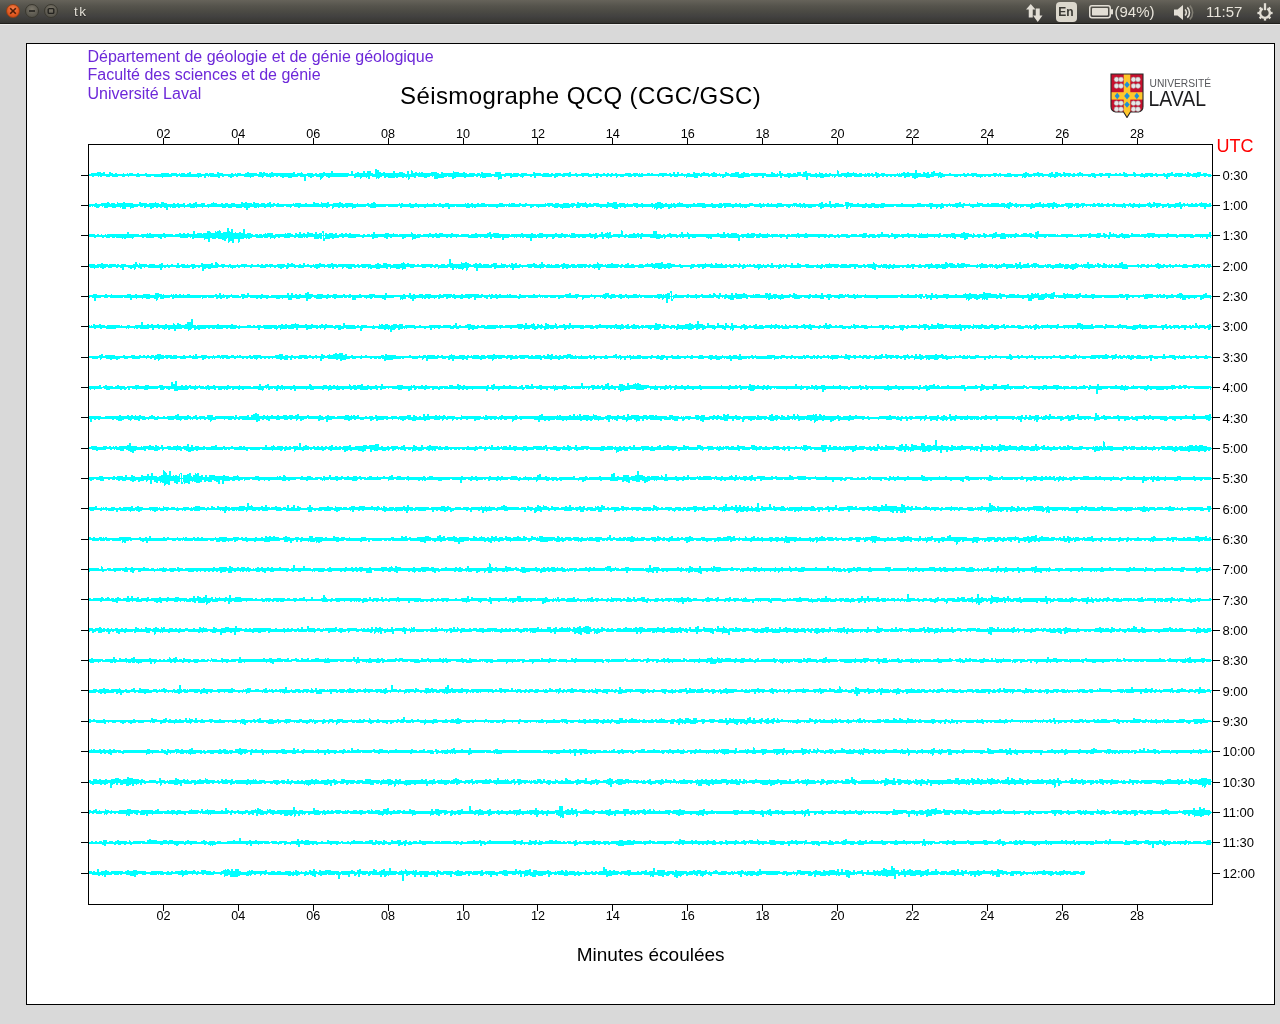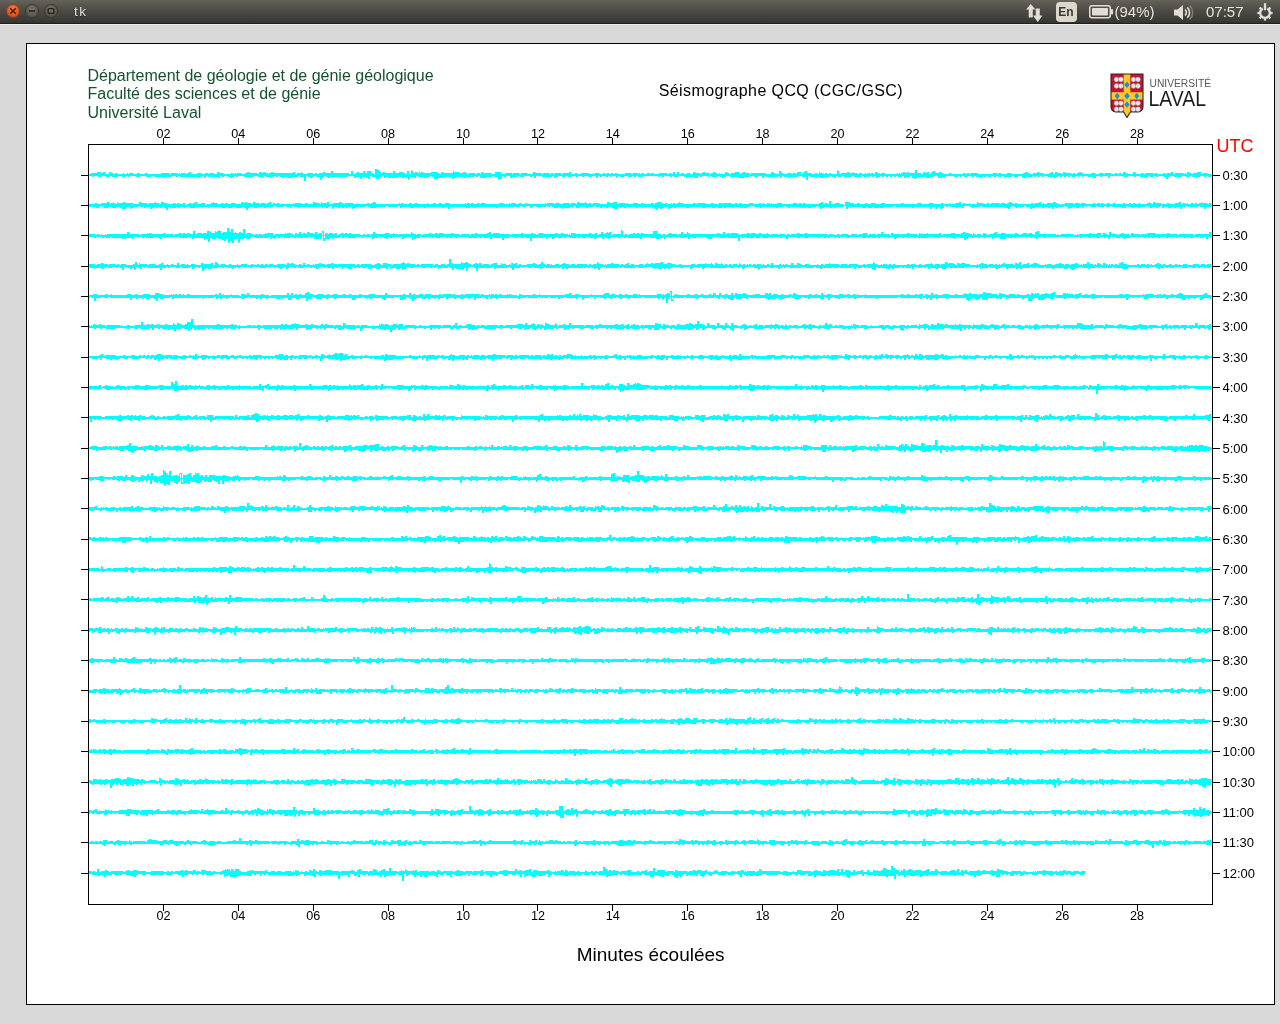--- a/index.html
+++ b/index.html
@@ -7,22 +7,22 @@
  border-bottom:1px solid #201f1b}
 .btn{position:absolute;top:4px;width:14px;height:14px;border-radius:50%}
 #close{left:6px;background:radial-gradient(circle at 50% 35%,#f5814d,#e0571f 60%,#c64312);border:1px solid #953f14}
 #mini,#maxi{background:radial-gradient(circle at 50% 35%,#7b7669,#5d5a51 60%,#4c4a42);border:1px solid #3a382f}
 #mini{left:25px} #maxi{left:44px}
 #tk{position:absolute;left:74px;top:4px;font-size:13.5px;font-weight:normal;letter-spacing:1.6px;color:#e2ded5;text-shadow:0 1px 1px rgba(0,0,0,.4)}
 .tray{position:absolute;color:#e7e3da;font-size:15px;top:3px}
 #enbox{position:absolute;left:1055.5px;top:1.5px;width:21px;height:20px;border-radius:4px;background:#dbd7cc;
  color:#3a3933;font-size:12px;font-weight:bold;text-align:center;line-height:20px}
 #panel{position:absolute;left:26px;top:43px;width:1249px;height:962px;background:#fff;border:1px solid #000}
-#hdr{position:absolute;left:87.5px;top:67px;font-size:16px;line-height:18.3px;color:#14532d}
-#title{position:absolute;left:400px;top:82px;width:503px;text-align:right;font-size:16px;letter-spacing:0.4px;color:#000}
+#hdr{position:absolute;left:87.5px;top:48px;font-size:16px;line-height:18.3px;color:#6d28d9}
+#title{position:absolute;left:400px;top:82px;width:503px;text-align:left;font-size:24px;letter-spacing:0.4px;color:#000}
 #chart{position:absolute;left:0;top:0}
 </style></head><body>
 <div id="bar"></div>
 <div style="position:absolute;left:0;top:24px;width:1280px;height:1px;background:#ececea"></div>
 <div id="close" class="btn">
     <svg width="12" height="12" style="position:absolute;left:0;top:0" viewBox="0 0 12 12">
       <path d="M3.2 3.2L8.8 8.8M8.8 3.2L3.2 8.8" stroke="#4d1c07" stroke-width="1.6"></path>
     </svg>
   </div>
 <div id="mini" class="btn">
@@ -46,21 +46,21 @@
  <rect x="3" y="3" width="16" height="7.5" rx="0.8" fill="#e2ded5"></rect>
  <rect x="22" y="4" width="2" height="5.5" rx="0.9" fill="#e2ded5"></rect>
 </svg>
 <div class="tray" style="left:1114.5px">(94%)</div>
 <svg class="tray" style="left:1174px;top:4px" width="22" height="17" viewBox="0 0 22 17">
  <path d="M0 5.5h3.5L9 1v15L3.5 11.5H0z" fill="#e2ded5"></path>
  <path d="M11 5.5a4 4 0 010 6" stroke="#e2ded5" stroke-width="1.6" fill="none"></path>
  <path d="M13.3 3.4a7 7 0 010 10.2" stroke="#e2ded5" stroke-width="1.6" fill="none"></path>
  <path d="M15.8 1.6a9.8 9.8 0 010 13.8" stroke="#817e74" stroke-width="1.6" fill="none"></path>
 </svg>
-<div class="tray" style="left:1206px">07:57</div>
+<div class="tray" style="left:1206px">11:57</div>
 <svg class="tray" style="left:1254px;top:1px" width="22" height="22" viewBox="0 0 22 22">
  <path d="M13.3 7.67A4.9 4.9 0 1 1 8.7 7.67" fill="none" stroke="#e2ded5" stroke-width="2.4"></path>
  <g stroke="#e2ded5" stroke-width="2.3" stroke-linecap="butt">
   <line x1="11" y1="2.2" x2="11" y2="9.2"></line>
   <line x1="11" y1="17.4" x2="11" y2="19.6"></line>
   <line x1="3.4" y1="12" x2="5.6" y2="12"></line>
       <line x1="16.4" y1="12" x2="18.6" y2="12"></line>
   <line x1="7.18" y1="15.82" x2="5.63" y2="17.37"></line>
       <line x1="14.82" y1="15.82" x2="16.37" y2="17.37"></line>
   <line x1="7.18" y1="8.18" x2="5.63" y2="6.63"></line>

